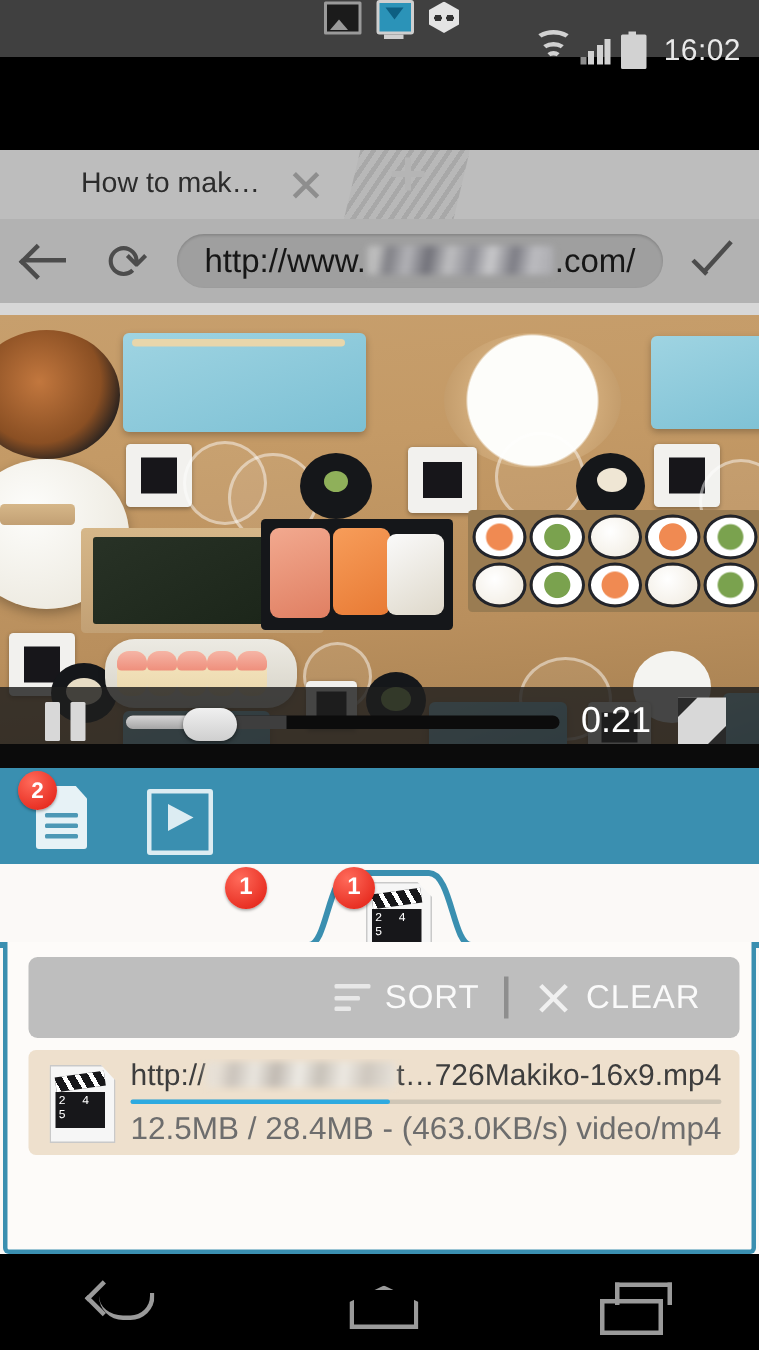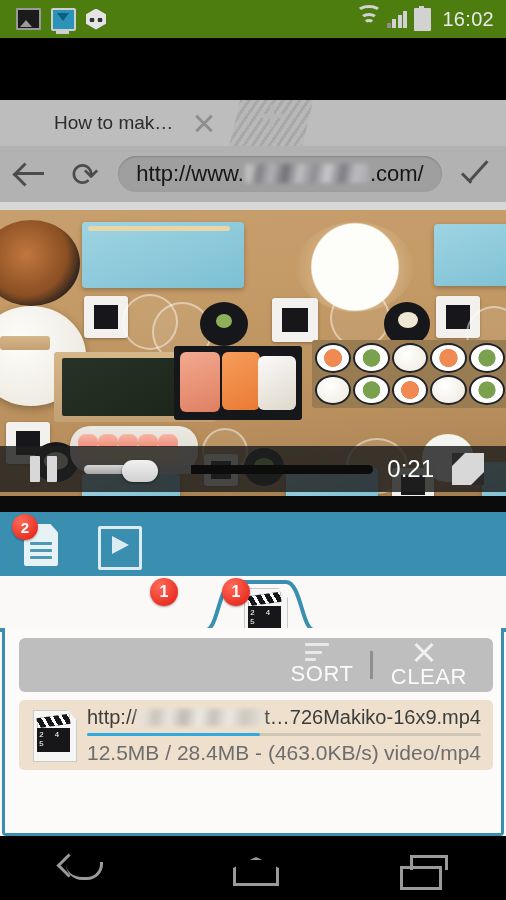--- a/index.html
+++ b/index.html
@@ -4,22 +4,22 @@
 <style>
   html,body{margin:0;padding:0;background:#000;}
   body{
     width:506px;height:900px;overflow:hidden;
     font-family:"Liberation Sans", sans-serif;
     -webkit-font-smoothing:antialiased;
   }
   .phone{position:relative;width:506px;height:900px;background:#000;overflow:hidden;}
 
   
-  .statusbar{position:absolute;left:0;top:0;width:506px;height:38px;background:#4d7c0f;
-    display:flex;align-items:center;}
+  .statusbar{position:absolute;left:0;top:0;width:506px;height:38px;background:#404040;
+    display:flex;align-items:center;flex-direction:column;}
   .sb-left{display:flex;align-items:center;gap:10px;padding-left:16px;}
   .sb-right{margin-left:auto;display:flex;align-items:center;gap:7px;padding-right:12px;}
   .sb-time{color:#e9e9e9;font-size:20px;letter-spacing:.3px;padding-left:4px;}
   .ic-photo{width:21px;height:18px;border:2px solid #9a9a9a;border-radius:1px;position:relative;background:#1b1b1b;}
   .ic-photo:after{content:"";position:absolute;left:2px;bottom:1px;width:0;height:0;
     border-left:6px solid transparent;border-right:6px solid transparent;border-bottom:7px solid #9a9a9a;}
   .ic-monitor{width:21px;height:19px;background:#2b93b8;border:2px solid #cfcfcf;border-radius:2px;position:relative;}
   .ic-monitor:after{content:"";position:absolute;left:4px;top:3px;width:0;height:0;
     border-left:6px solid transparent;border-right:6px solid transparent;border-top:8px solid #0d5f82;}
   .ic-monitor:before{content:"";position:absolute;left:3px;bottom:-5px;width:13px;height:3px;background:#cfcfcf;}
@@ -117,21 +117,21 @@
   .sushi-grid{display:grid;grid-template-columns:repeat(5,1fr);grid-template-rows:repeat(2,1fr);gap:2px;padding:3px;}
   .sushi-grid b{display:block;border-radius:50%;background:radial-gradient(circle at 40% 35%,#fff,#efe9dd);
     border:2px solid #22242a;box-sizing:border-box;}
   .sushi-grid b.sal{background:radial-gradient(circle at 50% 50%,#f08a52 42%,#fff 45%);}
   .sushi-grid b.cuc{background:radial-gradient(circle at 50% 50%,#7aa24e 40%,#fff 43%);}
   .nigiri{background:linear-gradient(180deg,#f6e6c0,#ead8ad);border-radius:8px;}
   .nigiri:after{content:"";position:absolute;left:0;top:0;width:100%;height:42%;
     background:linear-gradient(180deg,#f5b5a6,#ef8f7c);border-radius:8px 8px 3px 3px;}
   .nori{background:linear-gradient(150deg,#283226,#1a2418);border-radius:2px;}
 
-  .vcontrols{position:absolute;left:0;bottom:20px;width:506px;height:46px;background:rgba(30,30,30,.82);
+  .vcontrols{position:absolute;left:0;bottom:8px;width:506px;height:46px;background:rgba(30,30,30,.82);
     display:flex;align-items:center;}
   .vpause{width:28px;height:26px;margin-left:30px;display:flex;gap:7px;flex:0 0 auto;}
   .vpause b{display:block;width:10px;height:26px;background:#d8d8d8;border-radius:1px;}
   .vseek{flex:1 1 auto;height:16px;margin:0 14px 0 26px;position:relative;}
   .vseek .track{position:absolute;left:0;top:4px;width:100%;height:9px;background:#0c0c0c;border-radius:5px;}
   .vseek .buf{position:absolute;left:0;top:4px;width:37%;height:9px;background:#3e3e3e;border-radius:5px 0 0 5px;}
   .vseek .done{position:absolute;left:0;top:4px;width:17%;height:9px;
     background:linear-gradient(180deg,#d6d6d6,#a5a5a5);border-radius:5px;}
   .vseek .thumb{position:absolute;left:13%;top:-1px;width:36px;height:22px;border-radius:11px;
     background:linear-gradient(180deg,#f0f0f0,#cfcfcf);box-shadow:0 1px 3px rgba(0,0,0,.5);}
@@ -182,21 +182,21 @@
     background:repeating-linear-gradient(68deg,#fff 0 3px,transparent 3px 8px);}
   .clap .body{position:absolute;left:3px;top:17px;width:33px;height:24px;background:#17171a;}
   .clap .body:after{content:"2 4 5";position:absolute;left:2px;top:2px;color:#fff;font-size:8px;
     letter-spacing:3px;font-family:"Liberation Mono",monospace;}
   .dltab .badge{left:0;top:0;width:28px;height:28px;font-size:16px;z-index:4;}
 
   .dlpanel{position:absolute;left:2px;top:52px;width:502px;height:208px;background:#fdfbf9;
     border:3px solid #3a8fb0;border-top:none;border-radius:0 0 4px 4px;box-sizing:border-box;}
   .sortbar{position:absolute;left:14px;top:10px;width:474px;height:54px;background:#bebebe;
     border-radius:6px;display:flex;align-items:center;justify-content:flex-end;}
-  .sortbtn,.clearbtn{display:flex;align-items:center;color:#fafafa;font-size:22px;letter-spacing:.6px;flex-direction:column;}
+  .sortbtn,.clearbtn{display:flex;align-items:center;color:#fafafa;font-size:22px;letter-spacing:.6px;}
   .sortbtn{margin-right:16px;}
   .clearbtn{margin-right:26px;margin-left:18px;}
   .sorticon{width:24px;height:18px;margin-right:10px;display:flex;flex-direction:column;
     justify-content:space-between;align-items:flex-start;}
   .sorticon b{display:block;height:3px;background:#e8e8e8;border-radius:1px;}
   .sorticon b:nth-child(1){width:24px;}
   .sorticon b:nth-child(2){width:17px;}
   .sorticon b:nth-child(3){width:11px;}
   .divider{width:3px;height:28px;background:#8e8e8e;}
   .xicon{width:24px;height:24px;position:relative;margin-right:10px;}

